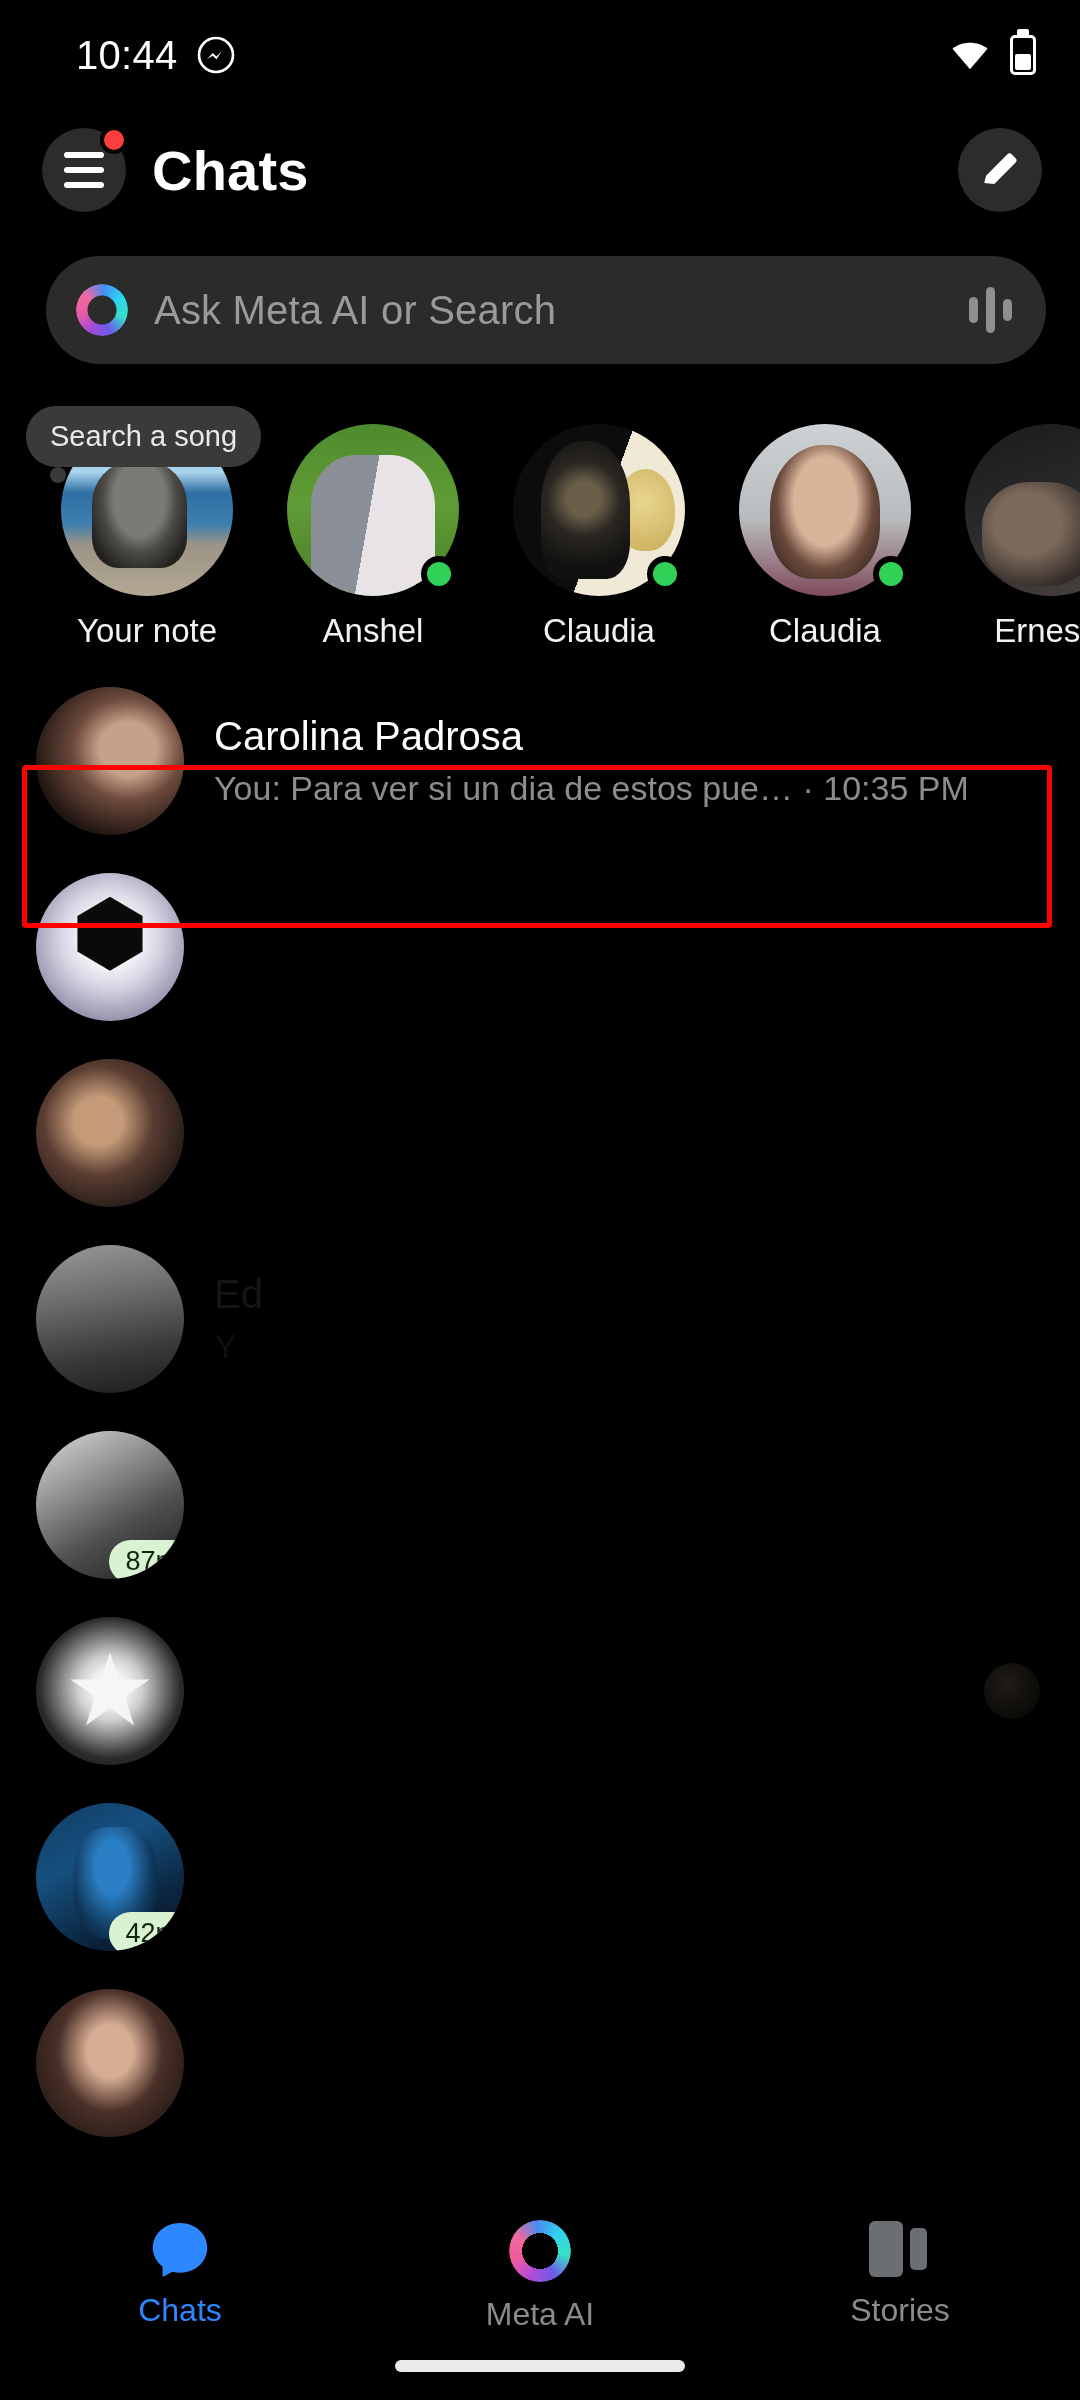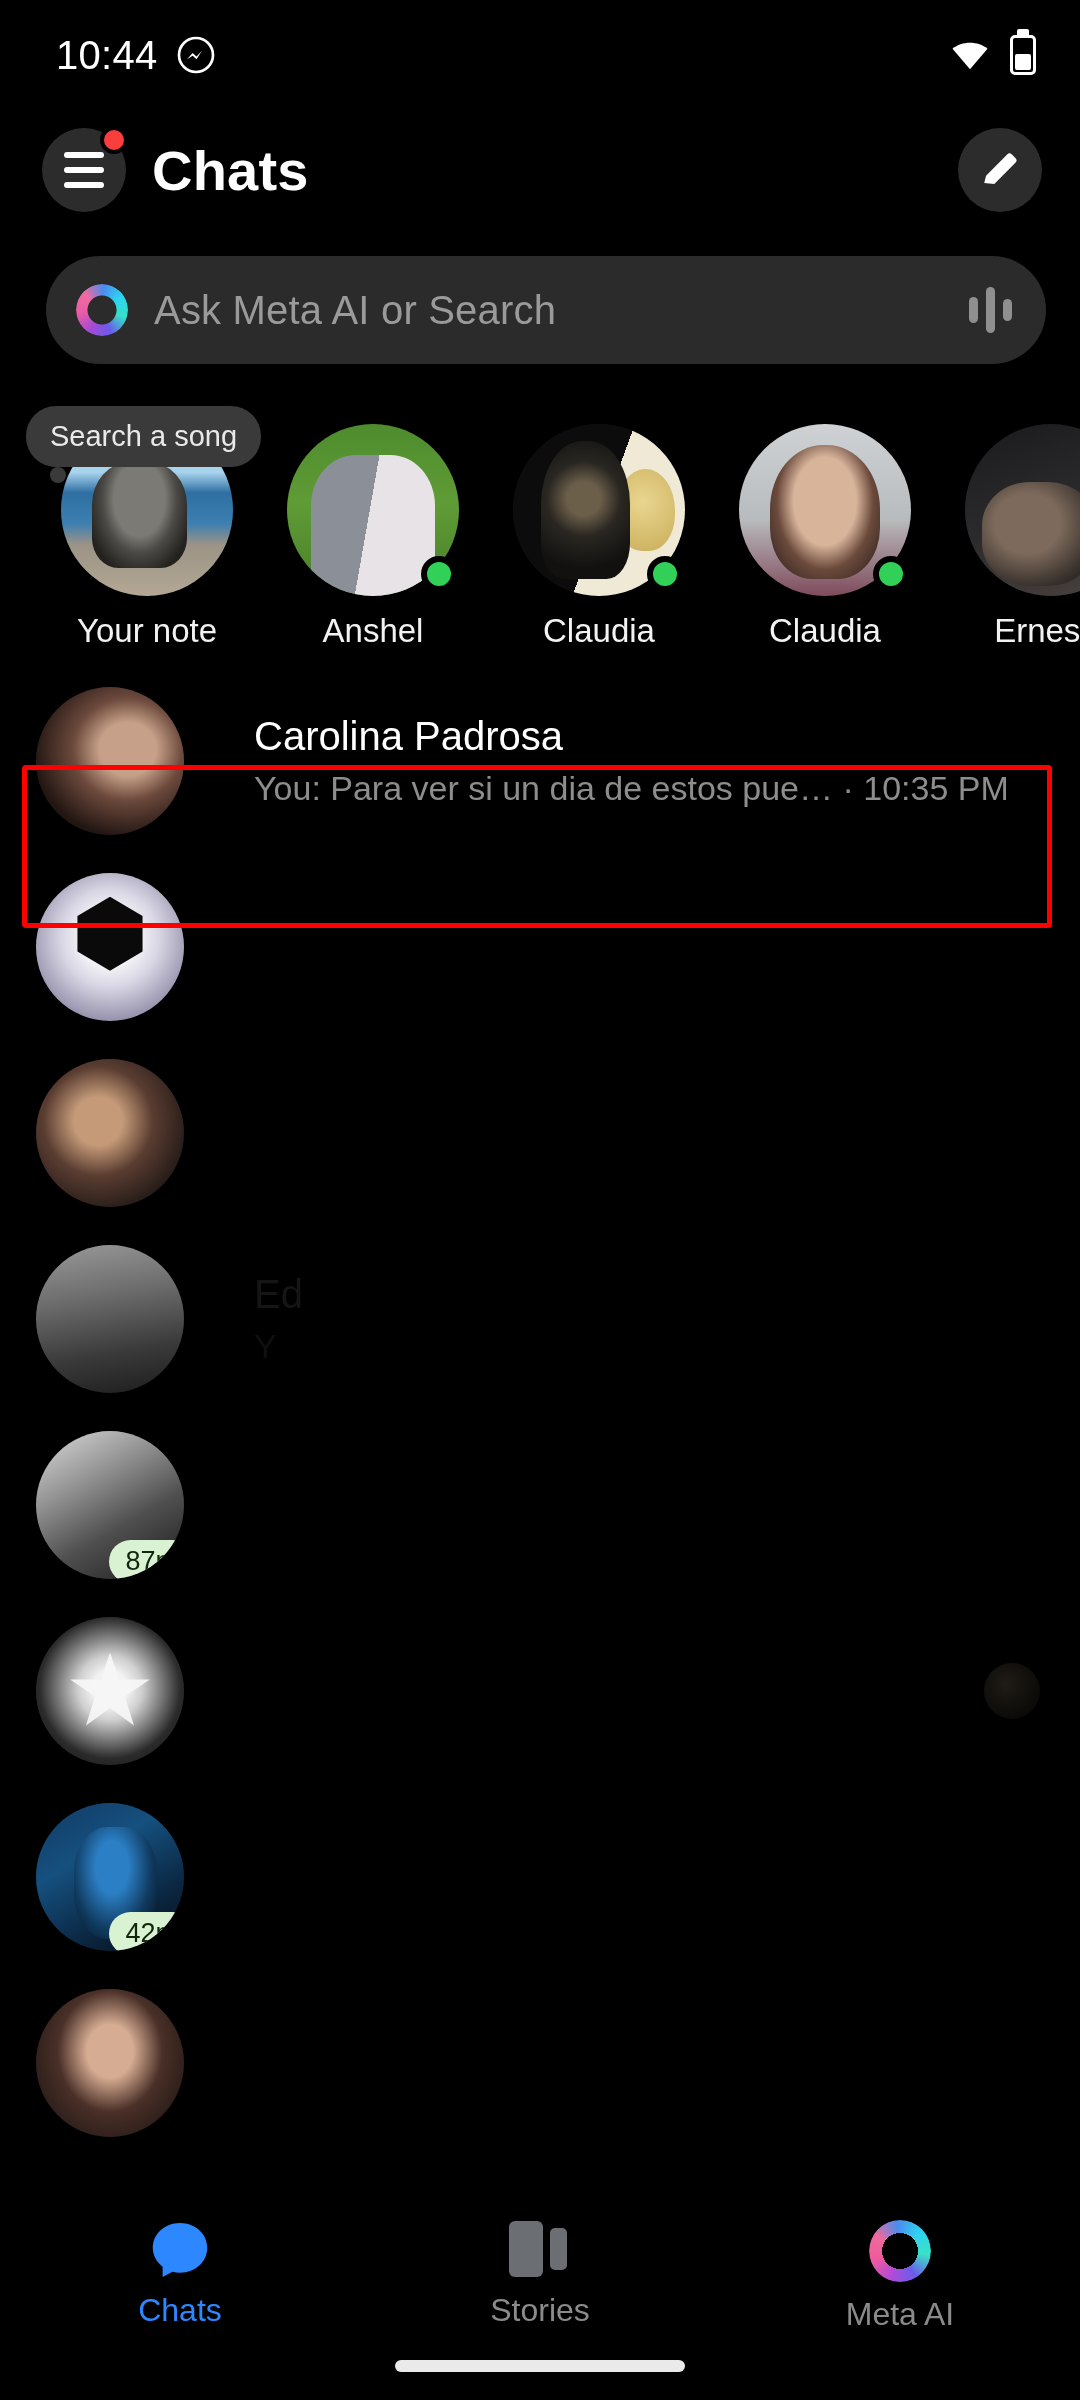--- a/index.html
+++ b/index.html
@@ -11,21 +11,21 @@
     -webkit-font-smoothing:antialiased;
   }
   .screen{ width:1080px; height:2400px; position:relative; background:#000; }
 
   
   .statusbar{
     height:110px; display:flex; align-items:center;
     justify-content:space-between; padding:0 44px 0 56px;
   }
   .sb-left{ display:flex; align-items:center; gap:18px; }
-  .sb-time{ font-size:40px; font-weight:400; letter-spacing:.3px; color:#fff; }
+  .sb-time{ font-size:40px; font-weight:400; letter-spacing:.3px; color:#fff;margin-left:20px; }
   .sb-right{ display:flex; align-items:center; gap:20px; }
   .msgr-badge{ width:40px; height:40px; display:block; }
   .wifi-ico{ width:40px; height:34px; display:block; }
   .batt{
     width:26px; height:40px; border:3px solid #fff; border-radius:5px;
     position:relative; display:block;
   }
   .batt::before{
     content:""; position:absolute; top:-9px; left:50%; transform:translateX(-50%);
     width:12px; height:6px; background:#fff; border-radius:2px 2px 0 0;
@@ -106,21 +106,21 @@
   
   .chatlist{ margin-top:18px; position:relative; }
   .row{
     display:flex; align-items:center; gap:30px; padding:18px 36px;
     height:186px; position:relative;
   }
   .row .rav{
     width:148px; height:148px; border-radius:50%; overflow:hidden;
     flex:0 0 auto; position:relative; background:#0a0a0a;
   }
-  .row-txt{ flex:1; min-width:0;margin-left:40px; }
+  .row-txt{ flex:1; min-width:0; }
   .row-name{ font-size:40px; font-weight:400; color:#fff; margin-bottom:10px; }
   .row-sub{
     font-size:34px; color:#8d8d8d; white-space:nowrap; overflow:hidden;
     text-overflow:ellipsis;
   }
   .row-sub .dot-sep{ color:#8d8d8d; }
   .hl-box{
     position:absolute; left:22px; top:765px; width:1030px; height:163px;
     border:5px solid #ff0000; border-radius:4px; pointer-events:none; z-index:8;
   }
@@ -402,28 +402,28 @@
   <div class="botnav">
 
     <div class="nav-item active">
       <svg class="chat-ico" viewBox="0 0 24 23">
         <path d="M12 1.2C5.9 1.2 1.2 5.6 1.2 11c0 3 1.5 5.7 3.9 7.5v4.1l3.9-2.1c1 .3 2 .4 3 .4 6.1 0 10.8-4.4 10.8-9.9S18.1 1.2 12 1.2Z" fill="#2d88ff"></path>
       </svg>
       <span class="nav-label">Chats</span>
     </div>
 
     <div class="nav-item">
+      <span class="meta-ring-nav"></span>
+      <span class="nav-label">Meta AI</span>
+    </div>
+
+    <div class="nav-item">
       <span class="stories-ico">
         <span class="s1"></span>
           <span class="s2"></span>
       </span>
       <span class="nav-label">Stories</span>
     </div>
 
-    <div class="nav-item">
-      <span class="meta-ring-nav"></span>
-      <span class="nav-label">Meta AI</span>
-    </div>
-
     <div class="home-ind"></div>
   </div>
 
 </div>
 
 </body></html>

